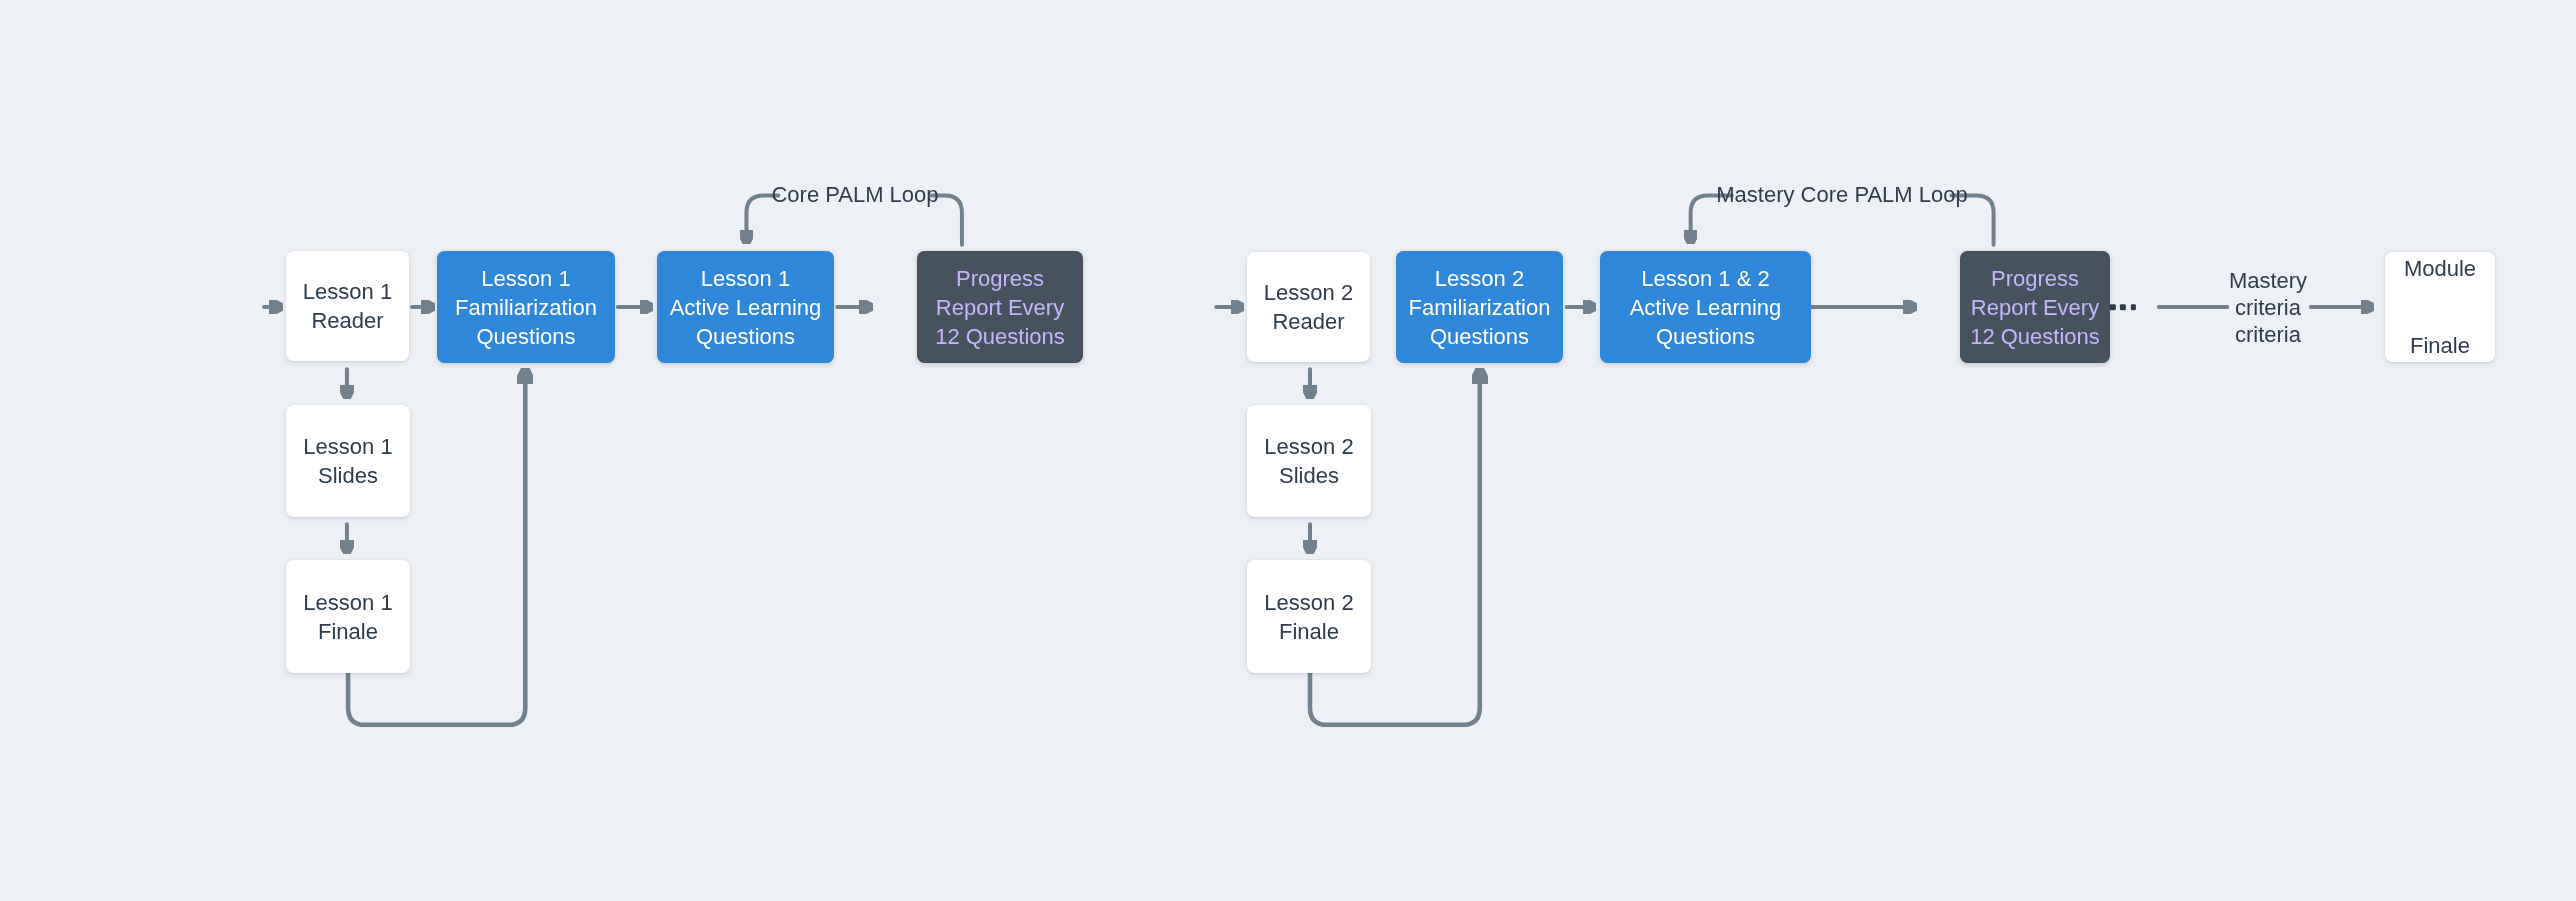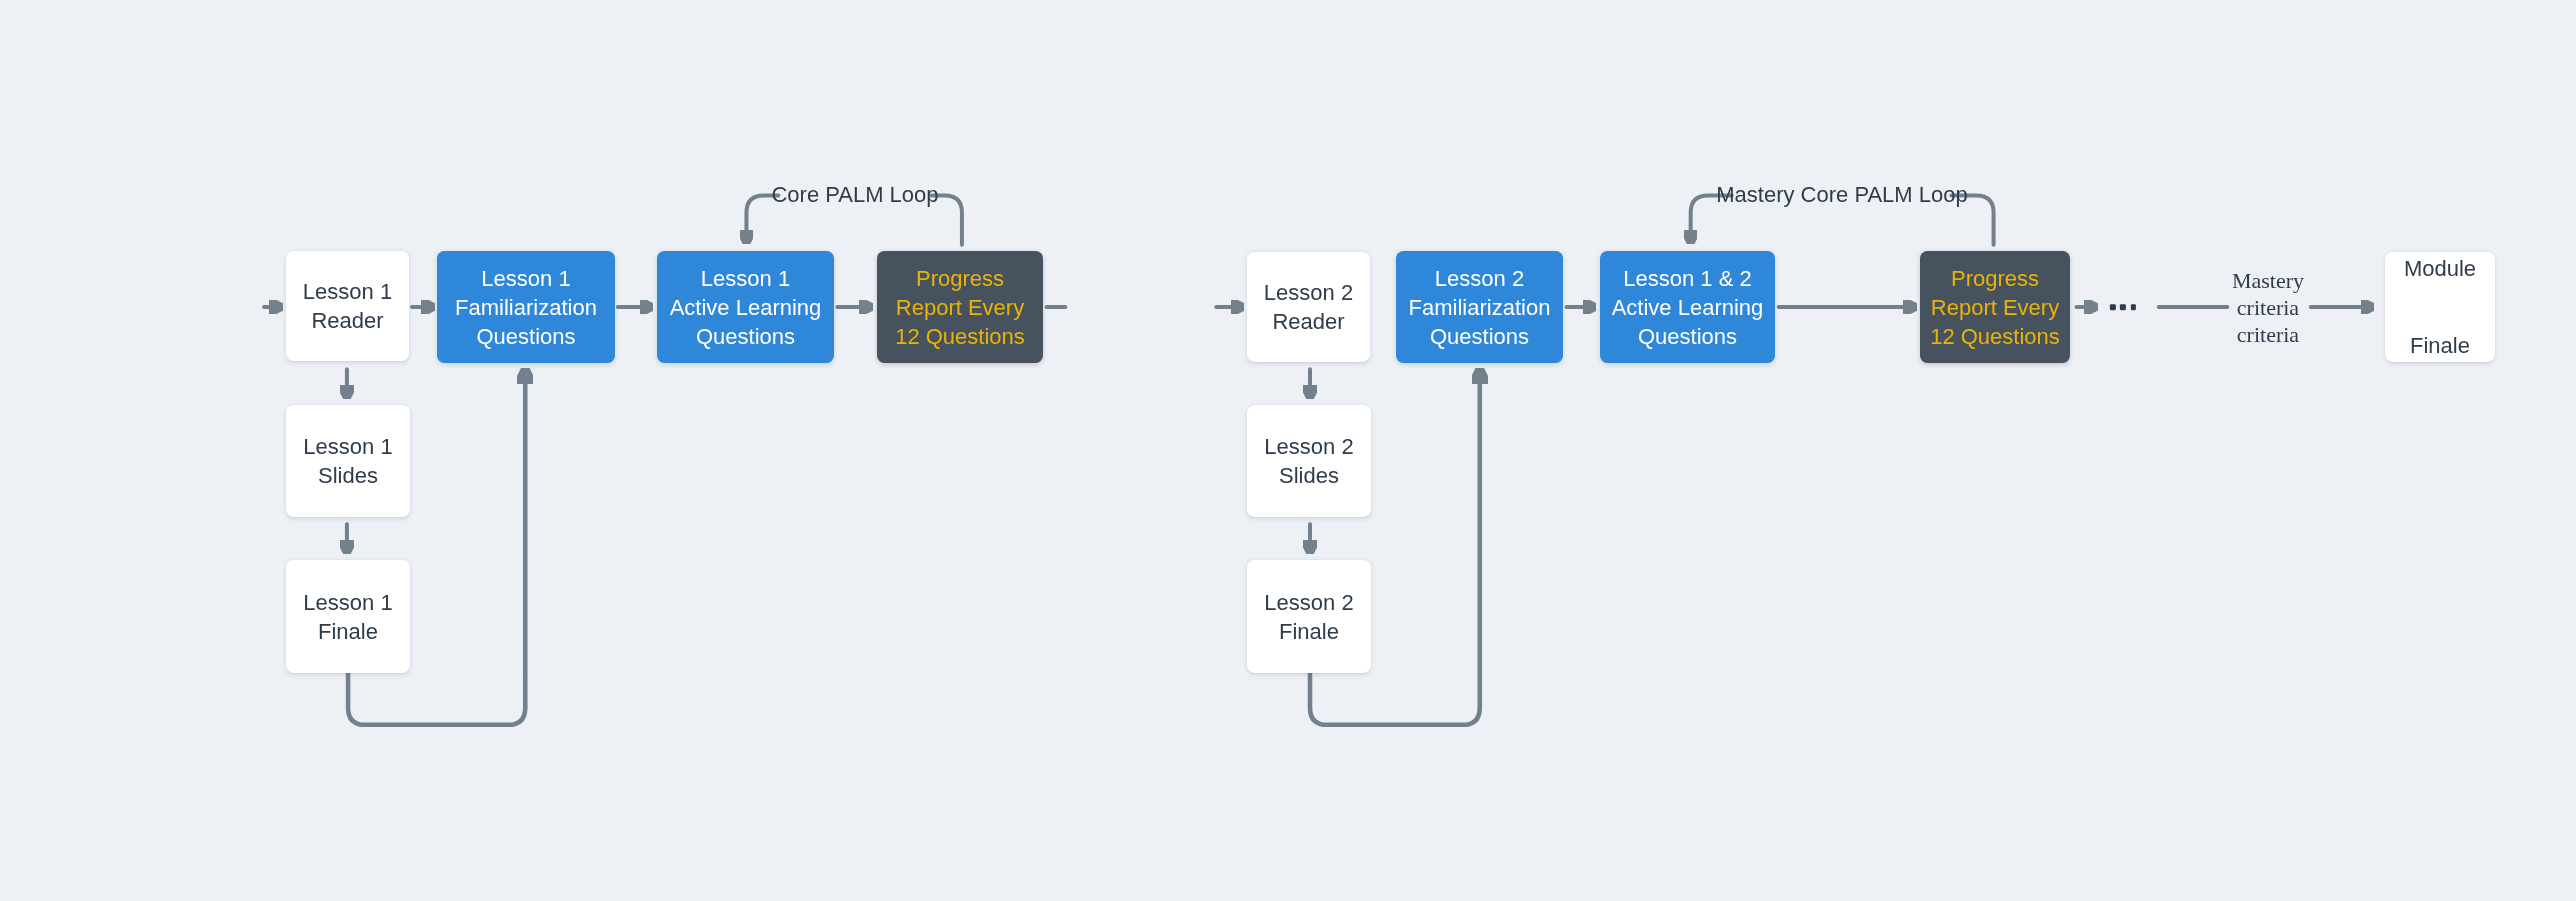--- a/index.html
+++ b/index.html
@@ -15,21 +15,21 @@
   .connectors path{stroke:var(--line);stroke-width:7;fill:none;stroke-linecap:round;stroke-linejoin:round;}
   .connectors path.thick{stroke-width:8;}
   .node{
     position:absolute;display:flex;flex-direction:column;align-items:center;justify-content:center;
     text-align:center;font-size:22px;line-height:29px;border-radius:7.4px;background:var(--white);
     box-shadow:0 1.7px 5.7px rgba(46,60,75,0.12),0 0.6px 1.7px rgba(46,60,75,0.08);
   }
   .node span{display:block;}
   .node.oval{border-radius:55px;}
   .node.blue{background:var(--blue);color:#fff;box-shadow:0 1.7px 5.7px rgba(46,60,75,0.18);}
-  .node.dark{background:var(--dark);color:#eab308;box-shadow:0 1.7px 5.7px rgba(46,60,75,0.22);}
+  .node.dark{background:var(--dark);color:#c4b5fd;box-shadow:0 1.7px 5.7px rgba(46,60,75,0.22);margin-left:40px;}
   .note{
     position:absolute;transform:translate(-50%,-50%);text-align:center;
     font-size:22px;line-height:27px;white-space:nowrap;
   }
   .note span{display:block;}
   .loop-label{
     position:absolute;transform:translate(-50%,-50%);font-size:22px;white-space:nowrap;
   }
   .dots{
     position:absolute;transform:translate(-50%,-50%);display:flex;gap:4.6px;align-items:center;
@@ -103,21 +103,21 @@
     <span>Lesson 2</span>
     <span>Reader</span>
   </div>
 
   <div class="node blue" style="left:1396px;top:251px;width:167px;height:112px;">
     <span>Lesson 2</span>
     <span>Familiarization</span>
     <span>Questions</span>
   </div>
 
-  <div class="node blue" style="left:1600px;top:251px;width:175px;height:112px;align-items:center;">
+  <div class="node blue" style="left:1600px;top:251px;width:211px;height:112px;align-items:center;">
     <span>Lesson 1 &amp; 2</span>
     <span>Active Learning</span>
     <span>Questions</span>
   </div>
 
   <div class="node dark" style="left:1920px;top:251px;width:150px;height:112px;">
     <span>Progress</span>
     <span>Report Every</span>
     <span>12 Questions</span>
   </div>
@@ -139,21 +139,21 @@
   <div class="node" style="left:1247px;top:405px;width:124px;height:112px;">
     <span>Lesson 2</span>
     <span>Slides</span>
   </div>
   <div class="node" style="left:1247px;top:560px;width:124px;height:113px;">
     <span>Lesson 2</span>
     <span>Finale</span>
   </div>
 
 
-  <div class="note" style="left:2268px;top:307px;font-family:Liberation Serif, serif;">
+  <div class="note" style="left:2268px;top:307px;">
     <span>Mastery</span>
     <span>criteria</span>
     <span>criteria</span>
   </div>
 
   <div class="loop-label" style="left:855px;top:195px;">Core PALM Loop</div>
 
   <div class="loop-label" style="left:1842px;top:195px;">Mastery Core PALM Loop</div>
 
   <div class="dots" style="left:2123px;top:307px;" aria-label="...">

